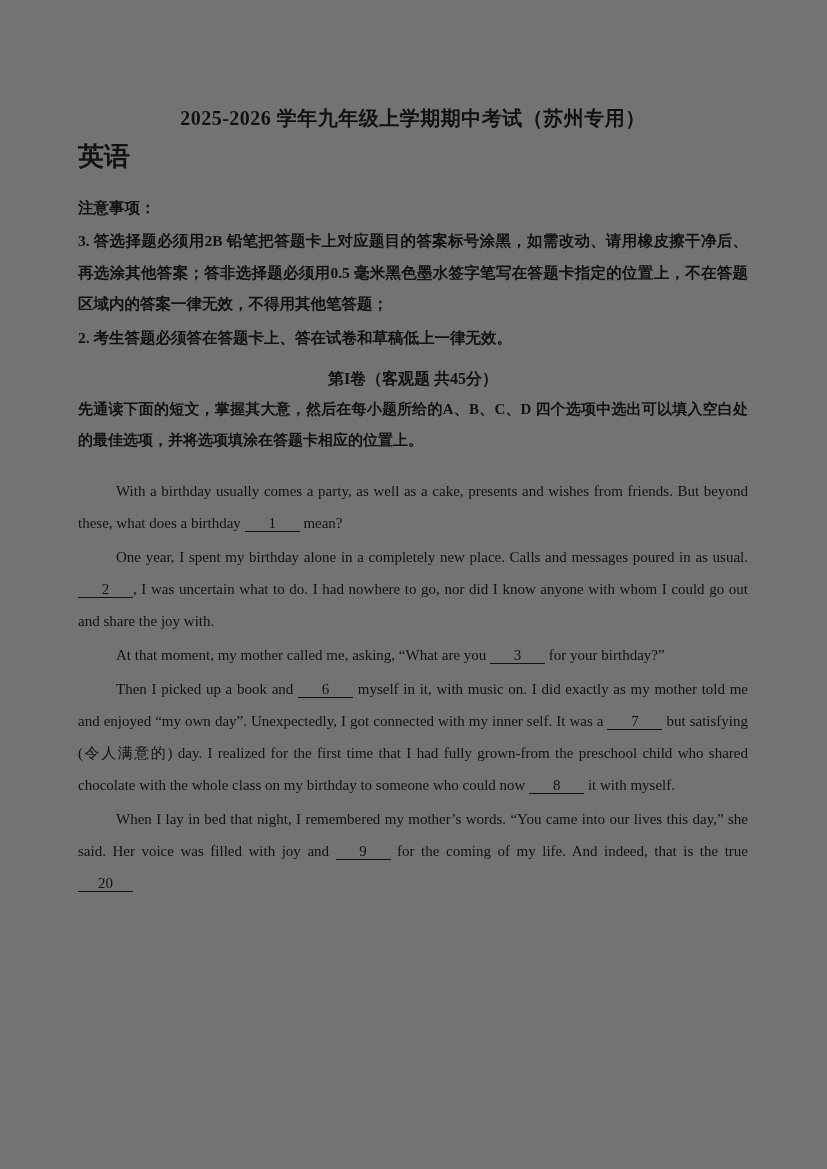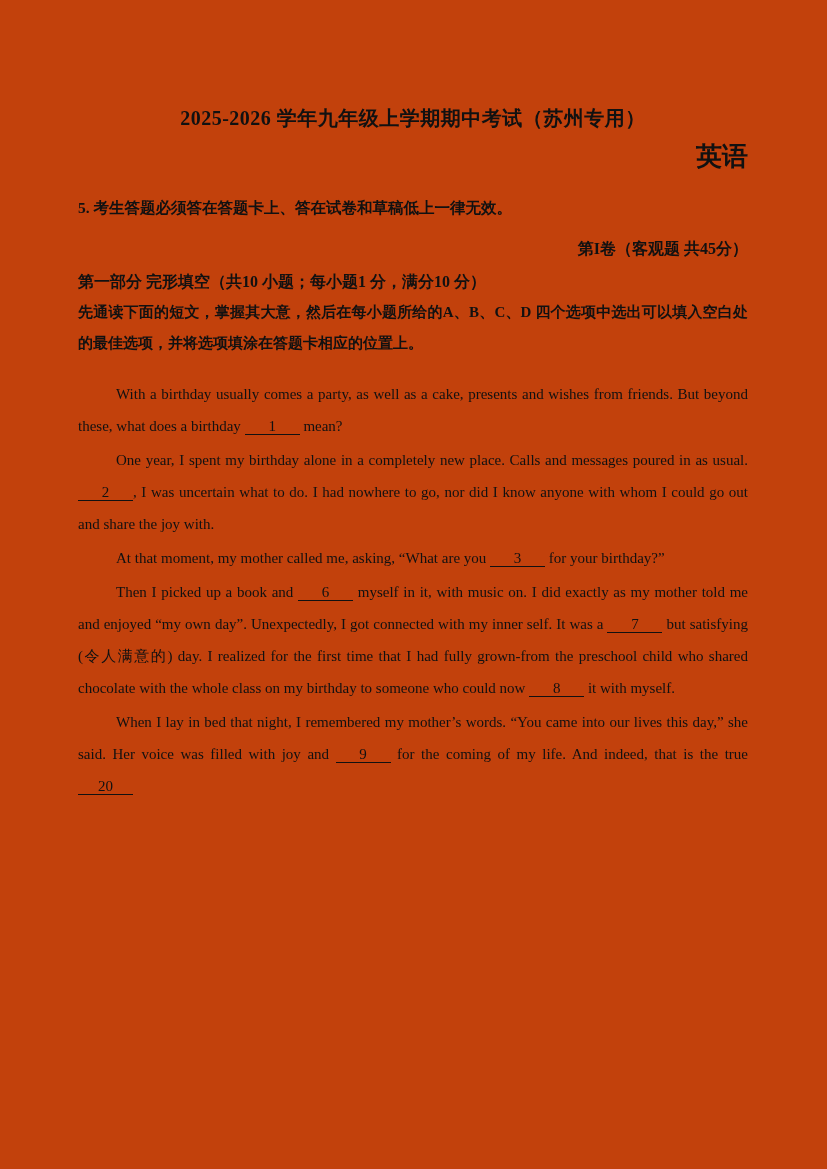--- a/index.html
+++ b/index.html
@@ -11,38 +11,38 @@
     width: 827px;
     height: 1169px;
     overflow: hidden;
     color: #111111;
   }
   .page {
     box-sizing: border-box;
     width: 827px;
     height: 1169px;
     padding: 104px 79px 0 78px;
-    background: #c2410c;
+    background: #737373;
   }
   
   .exam-title {
     font-family: "Liberation Serif", "DejaVu Serif", serif;
     font-weight: bold;
     font-size: 20px;
     line-height: 28px;
     text-align: center;
     letter-spacing: 0.5px;
     margin: 0;
   }
   .exam-subject {
     font-family: "Liberation Serif", "DejaVu Serif", serif;
     font-weight: bold;
     font-size: 26px;
     line-height: 36px;
-    text-align: right;
+    text-align: left;
     margin: 7px 0 0 0;
   }
   
   .notices {
     margin-top: 17px;
     font-family: "Liberation Serif", "DejaVu Serif", serif;
     font-weight: bold;
     font-size: 15.5px;
   }
   .notices-heading {
@@ -53,21 +53,21 @@
     margin: 0 0 2.5px 0;
     line-height: 31.5px;
     text-align: justify;
   }
   
   .volume-heading {
     font-family: "Liberation Serif", "DejaVu Serif", serif;
     font-weight: bold;
     font-size: 16px;
     line-height: 31px;
-    text-align: right;
+    text-align: center;
     margin: 9px 0 0 0;
   }
   .part-heading {
     font-family: "Liberation Serif", "DejaVu Serif", serif;
     font-weight: bold;
     font-size: 16px;
     line-height: 31px;
     margin: 2px 0 0 0;
   }
   .part-instructions {
@@ -103,28 +103,29 @@
 </head>
 <body>
 
 <div class="page">
 
   <h1 class="exam-title">2025-2026 学年九年级上学期期中考试（苏州专用）</h1>
 
   <h2 class="exam-subject">英语</h2>
 
   <div class="notices">
+    <p class="notices-heading">注意事项：</p>
     <div>
-        <p class="notice-item">5. 考生答题必须答在答题卡上、答在试卷和草稿低上一律无效。</p>
+        <p class="notice-item">3. 答选择题必须用2B 铅笔把答题卡上对应题目的答案标号涂黑，如需改动、请用橡皮擦干净后、再选涂其他答案；答非选择题必须用0.5 毫米黑色墨水签字笔写在答题卡指定的位置上，不在答题区域内的答案一律无效，不得用其他笔答题；</p>
+        <p class="notice-item">2. 考生答题必须答在答题卡上、答在试卷和草稿低上一律无效。</p>
       </div>
   </div>
 
   <p class="volume-heading">第I卷（客观题 共45分）</p>
 
-  <p class="part-heading">第一部分 完形填空（共10 小题；每小题1 分，满分10 分）</p>
 
   <p class="part-instructions">先通读下面的短文，掌握其大意，然后在每小题所给的A、B、C、D 四个选项中选出可以填入空白处的最佳选项，并将选项填涂在答题卡相应的位置上。</p>
 
   <div class="passage">
       <p class="en-para">With a birthday usually comes a party, as well as a cake, presents and wishes from friends. But beyond these, what does a birthday <span class="blank">1</span> mean?</p>
       <p class="en-para">One year, I spent my birthday alone in a completely new place. Calls and messages poured in as usual. <span class="blank">2</span>, I was uncertain what to do. I had nowhere to go, nor did I know anyone with whom I could go out and share the joy with.</p>
       <p class="en-para">At that moment, my mother called me, asking, “What are you <span class="blank">3</span> for your birthday?”</p>
       <p class="en-para">Then I picked up a book and <span class="blank">6</span> myself in it, with music on. I did exactly as my mother told me and enjoyed “my own day”. Unexpectedly, I got connected with my inner self. It was a <span class="blank">7</span> but satisfying (令人满意的) day. I realized for the first time that I had fully grown-from the preschool child who shared chocolate with the whole class on my birthday to someone who could now <span class="blank">8</span> it with myself.</p>
       <p class="en-para">When I lay in bed that night,  I remembered my mother’s words. “You came into our lives this day,” she said. Her voice was filled with joy and <span class="blank">9</span> for the coming of my life. And indeed, that is the true <span class="blank">20</span></p>
     </div>

